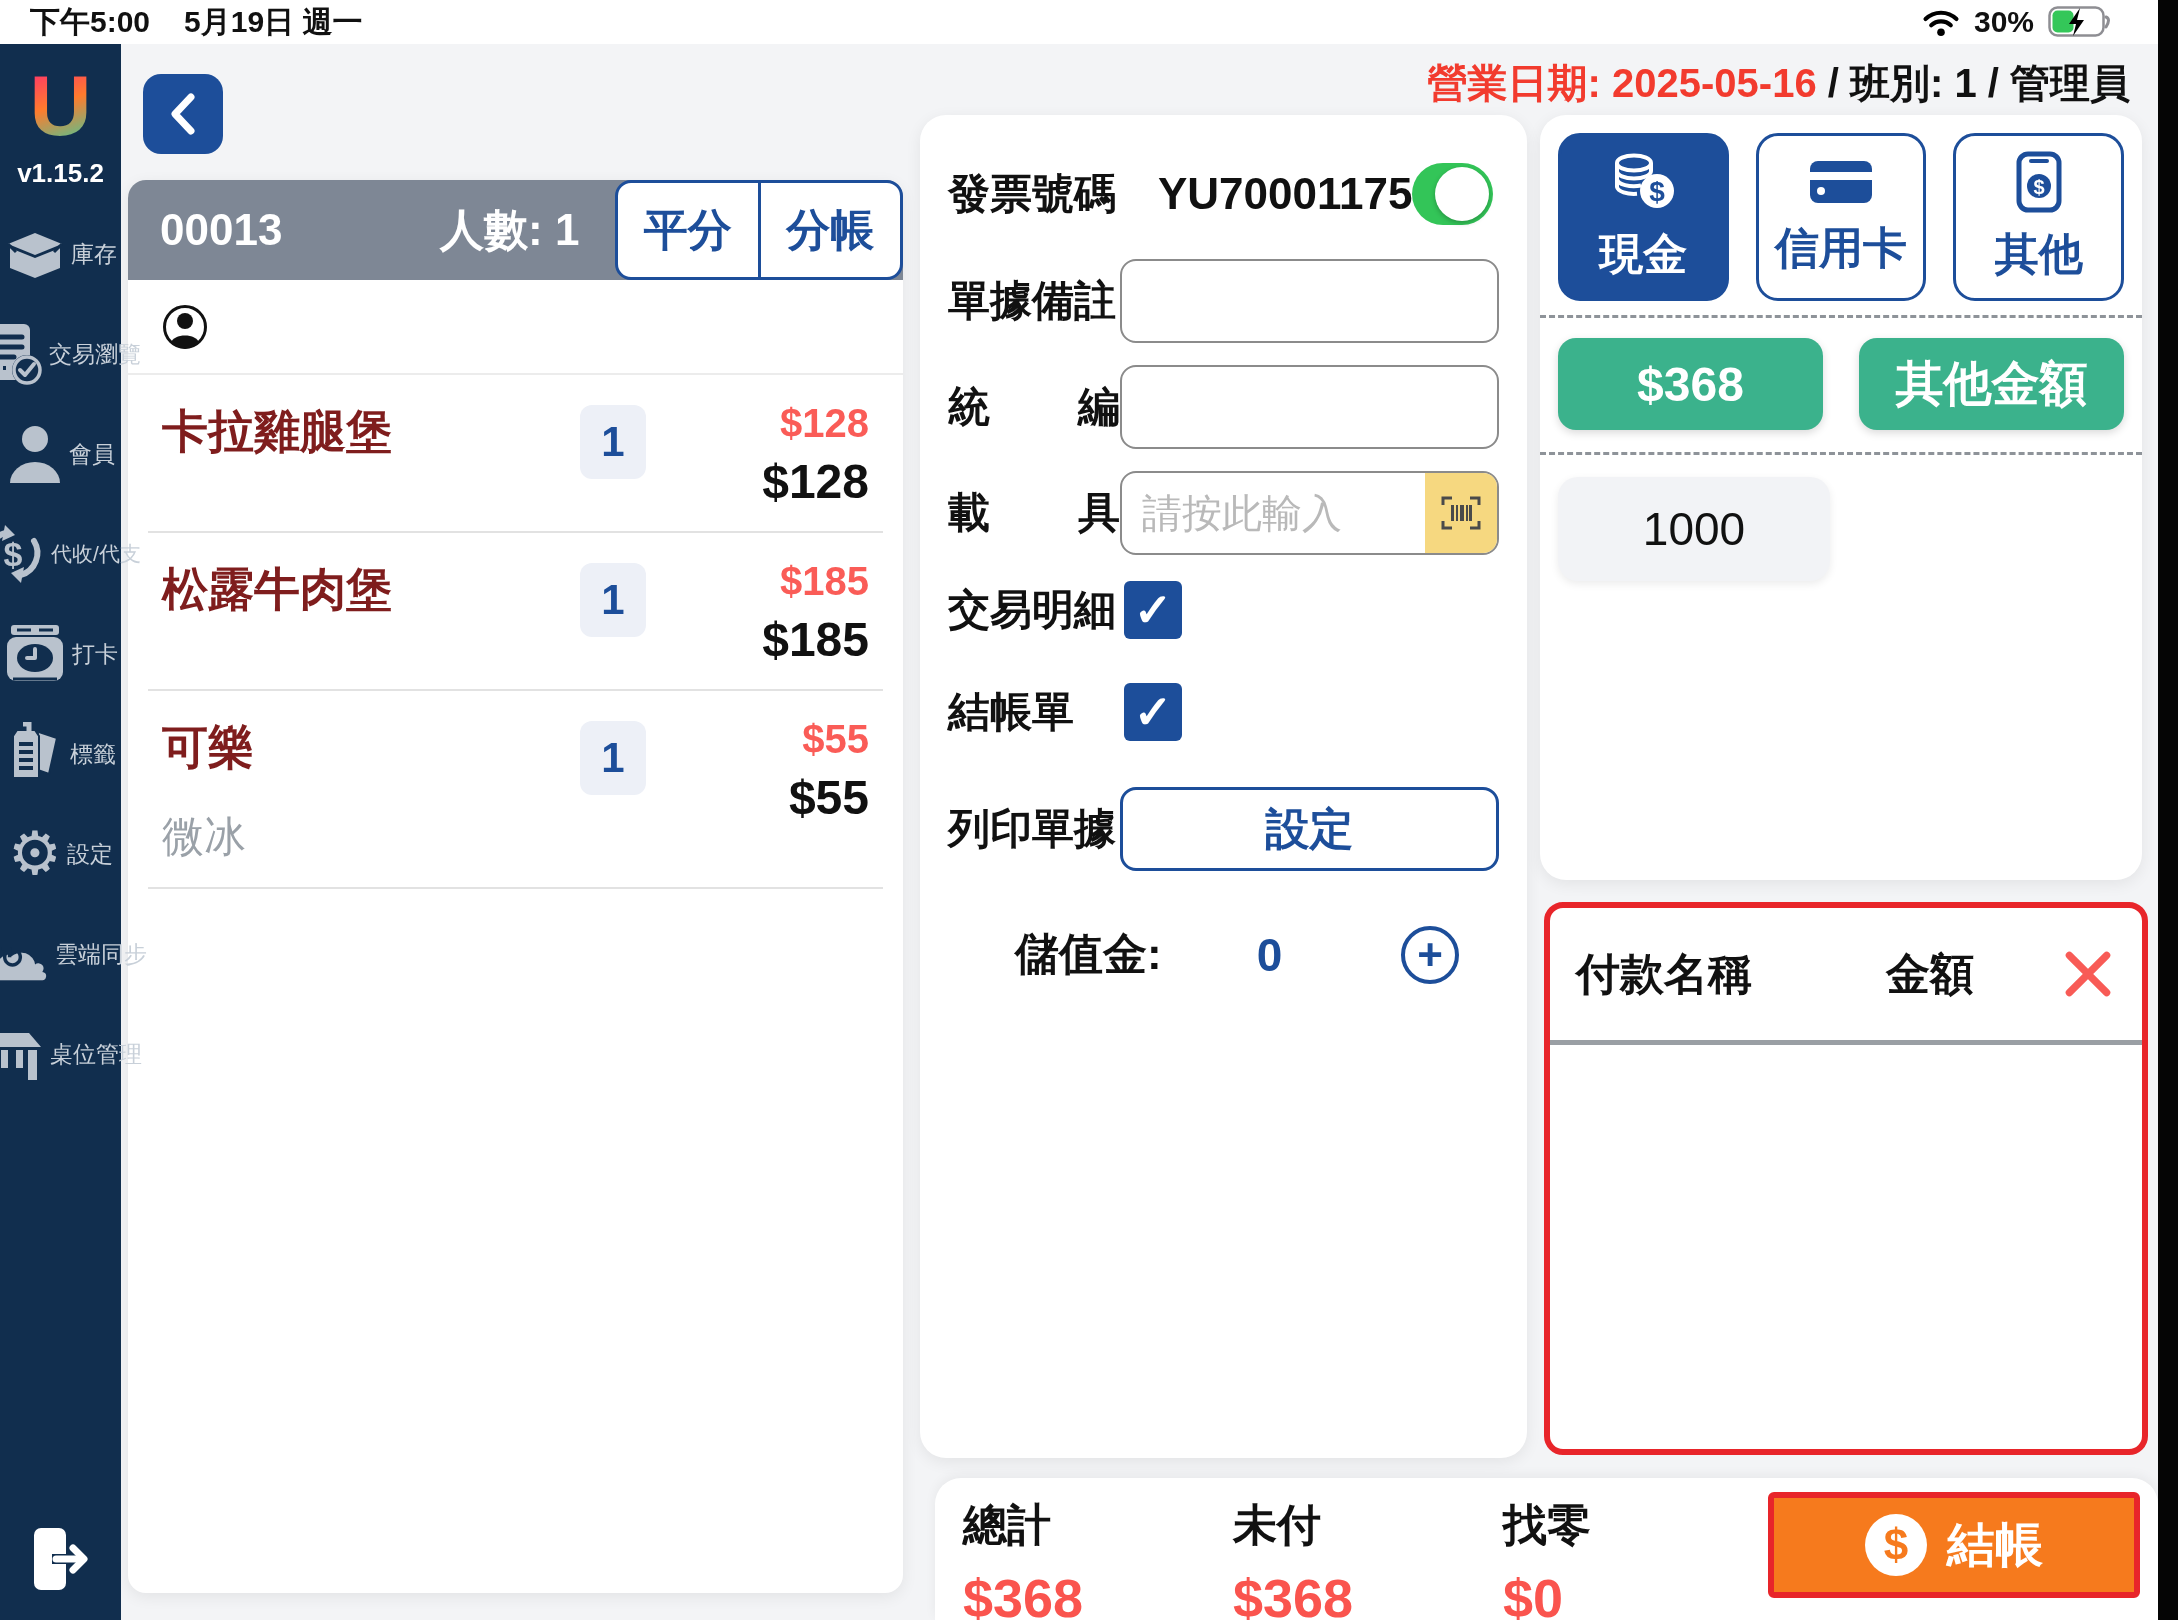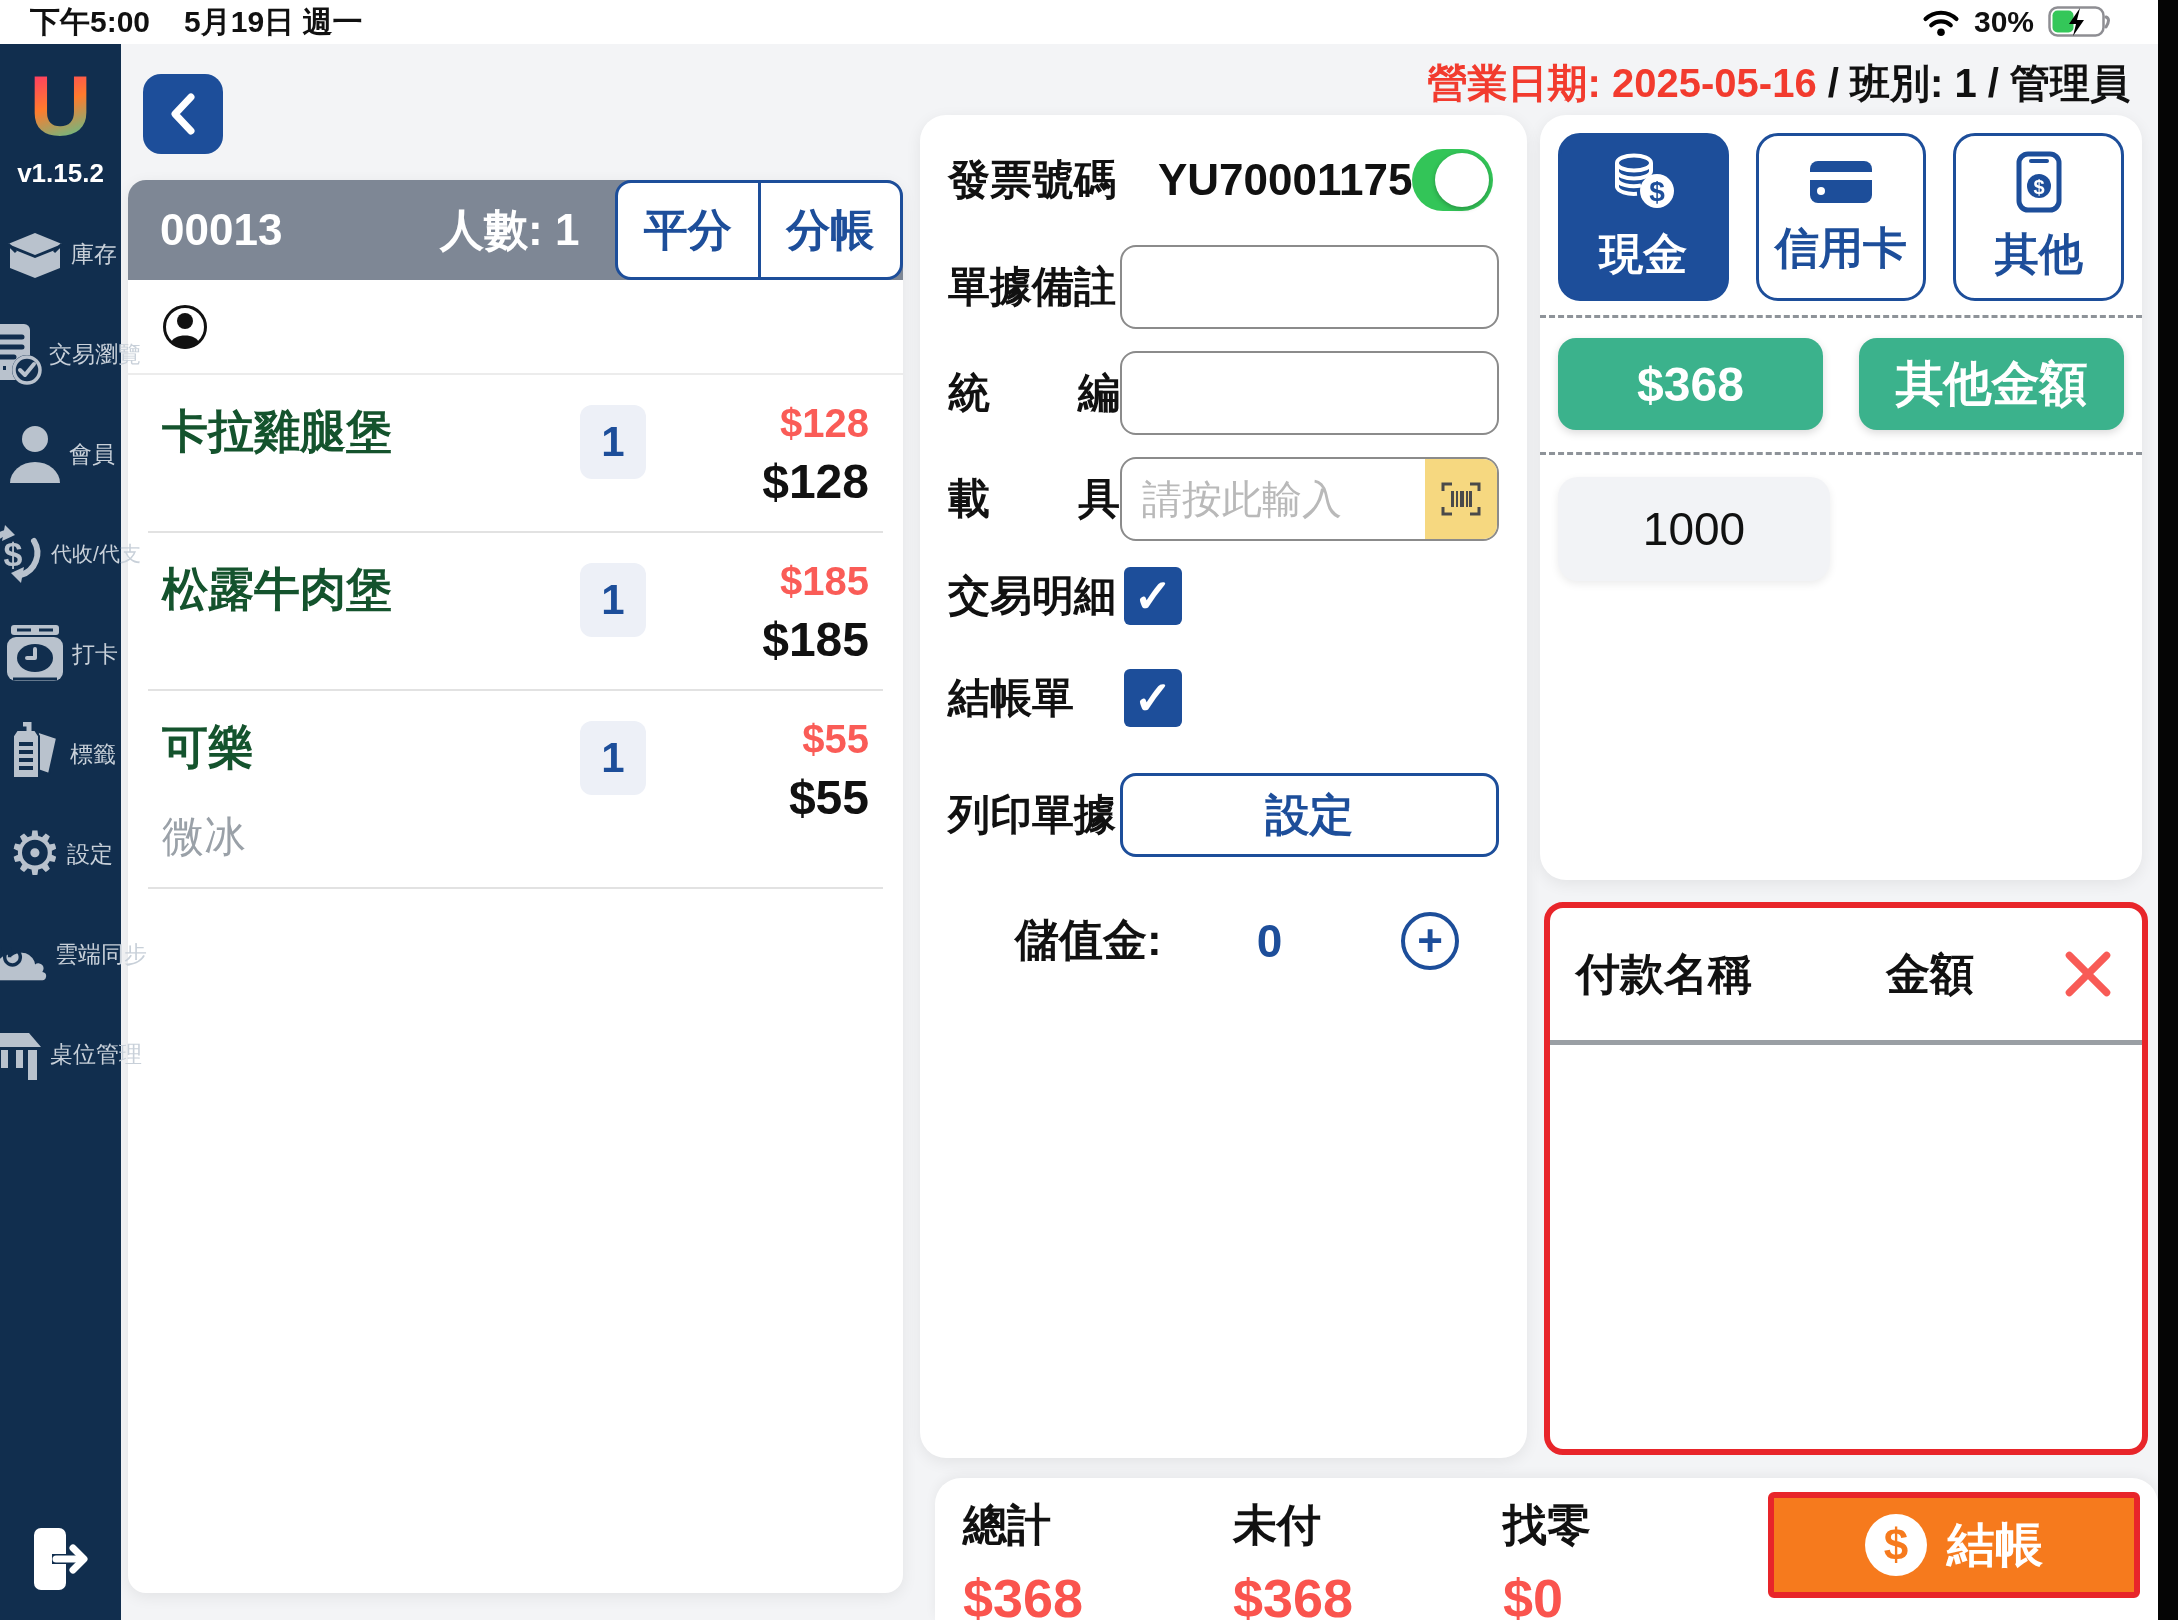--- a/index.html
+++ b/index.html
@@ -49,31 +49,31 @@
   .order-people{color:#ffffff;font-size:44px;font-weight:bold}
   .order-tabs{margin-left:auto;width:288px;height:100px;background:#fff;border:3px solid var(--blue);
     border-radius:16px;display:flex}
   .tab{flex:1;display:flex;align-items:center;justify-content:center;font-size:44px;font-weight:bold;
     color:var(--blue);cursor:pointer}
   .tab.first{border-right:3px solid var(--blue)}
   .person-row{height:95px;border-bottom:2px solid #ececec;display:flex;align-items:center;padding-left:34px}
   .item-row{margin:0 20px;padding:26px 14px 22px 14px;border-bottom:2px solid #e2e2e2;
     display:flex;align-items:flex-start}
   .item-names{flex:1}
-  .item-name{font-size:46px;font-weight:bold;color:#14532d}
+  .item-name{font-size:46px;font-weight:bold;color:#7f1d1d}
   .item-note{font-size:42px;color:#9aa1a8;margin-top:30px}
   .item-note:empty{display:none}
   .item-qty{width:66px;height:74px;background:#edf0f7;border-radius:12px;color:var(--blue);
     font-size:42px;font-weight:bold;display:flex;align-items:center;justify-content:center;margin-top:4px}
   .item-prices{width:195px;margin-left:28px;text-align:right}
   .unit-price{font-size:40px;font-weight:bold;color:#fa5c57}
   .total-price{font-size:48px;font-weight:bold;color:#111;margin-top:8px}
   
   .invoice-card{position:absolute;left:920px;top:115px;width:607px;height:1343px;background:#fff;
-    border-radius:26px;box-shadow:0 4px 16px rgba(0,0,0,.07);padding:30px 28px}
+    border-radius:26px;box-shadow:0 4px 16px rgba(0,0,0,.07);padding:44px 28px}
   .inv-row{display:flex;align-items:center}
   .inv-label{width:172px;font-size:42px;font-weight:bold;flex:none}
   .inv-label.spread{display:flex;justify-content:space-between}
   .inv-number{font-size:44px;font-weight:bold;margin-left:38px}
   .toggle{margin-left:auto;margin-right:6px;width:104px;height:62px;background:#33c558;border-radius:31px;
     position:relative;cursor:pointer}
   .toggle .knob{position:absolute;right:4px;top:4px;width:54px;height:54px;border-radius:50%;background:#fff;
     box-shadow:0 2px 5px rgba(0,0,0,.25)}
   .inv-input{width:379px;height:84px;border:2px solid #8b8b8b;border-radius:16px;font-size:40px;
     padding:0 20px;font-family:"Liberation Sans",sans-serif;color:#222;background:#fff}

